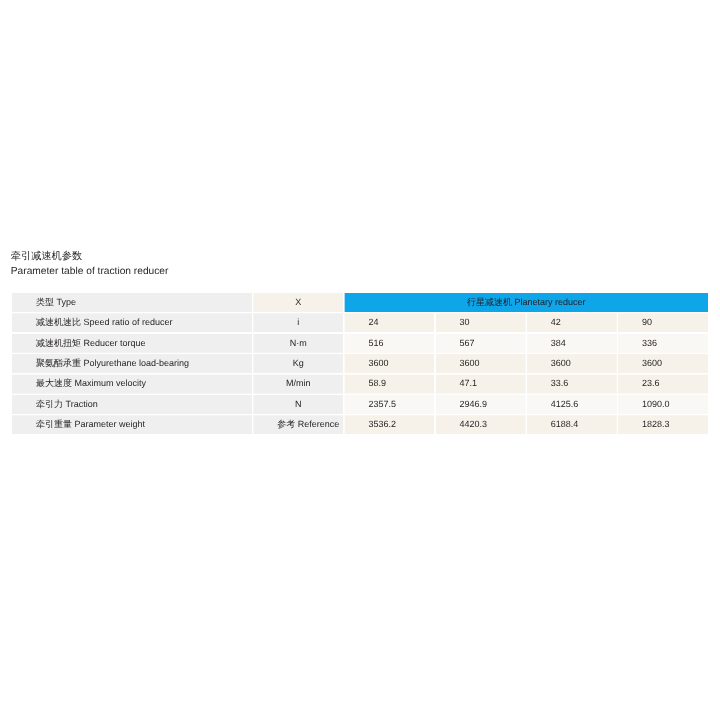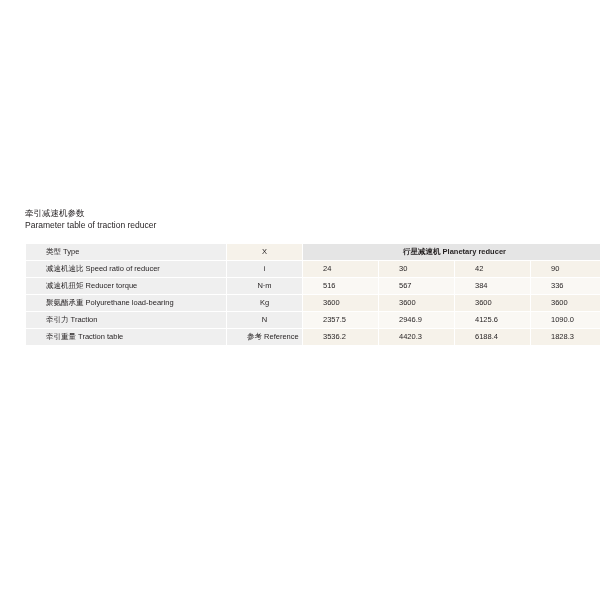--- a/index.html
+++ b/index.html
@@ -14,21 +14,20 @@
     position: relative;
     overflow: hidden;
   }
   .page {
     position: absolute;
     left: 0;
     top: 0;
     width: 560px;
     height: 600px;
     background: #ffffff;
-    margin-left: 16px;
   }
   .title-block {
     position: absolute;
     left: 9px;
     top: 207px;
     width: 400px;
   }
   .title-cn {
     font-size: 8.5px;
     color: #231f20;
@@ -74,23 +73,22 @@
     text-align: left;
   }
   tr.alt td.val {
     background: #faf8f4;
   }
   td.hdr-unit {
     background: #f6f2ea;
     text-align: center;
   }
   td.hdr-span {
-    background: #e5e5e5;
+    background: #0ea5e9;
     text-align: center;
-    font-weight: bold;
   }
 </style>
 </head>
 <body>
 
 <div class="page">
 
   <div class="title-block">
     <div class="title-cn">牵引减速机参数</div>
     <div class="title-en">Parameter table of traction reducer</div>
@@ -120,30 +118,38 @@
         <td class="val">336</td>
       </tr>
       <tr>
         <td class="label">聚氨酯承重 Polyurethane load-bearing</td>
         <td class="unit">Kg</td>
         <td class="val">3600</td>
         <td class="val">3600</td>
         <td class="val">3600</td>
         <td class="val">3600</td>
       </tr>
+      <tr>
+        <td class="label">最大速度 Maximum velocity</td>
+        <td class="unit">M/min</td>
+        <td class="val">58.9</td>
+        <td class="val">47.1</td>
+        <td class="val">33.6</td>
+        <td class="val">23.6</td>
+      </tr>
       <tr class="alt">
         <td class="label">牵引力 Traction</td>
         <td class="unit">N</td>
         <td class="val">2357.5</td>
         <td class="val">2946.9</td>
         <td class="val">4125.6</td>
         <td class="val">1090.0</td>
       </tr>
       <tr>
-        <td class="label">牵引重量 Traction table</td>
+        <td class="label">牵引重量 Parameter weight</td>
         <td class="unit">参考 Reference</td>
         <td class="val">3536.2</td>
         <td class="val">4420.3</td>
         <td class="val">6188.4</td>
         <td class="val">1828.3</td>
       </tr>
     </tbody>
   </table>
 
 </div>

